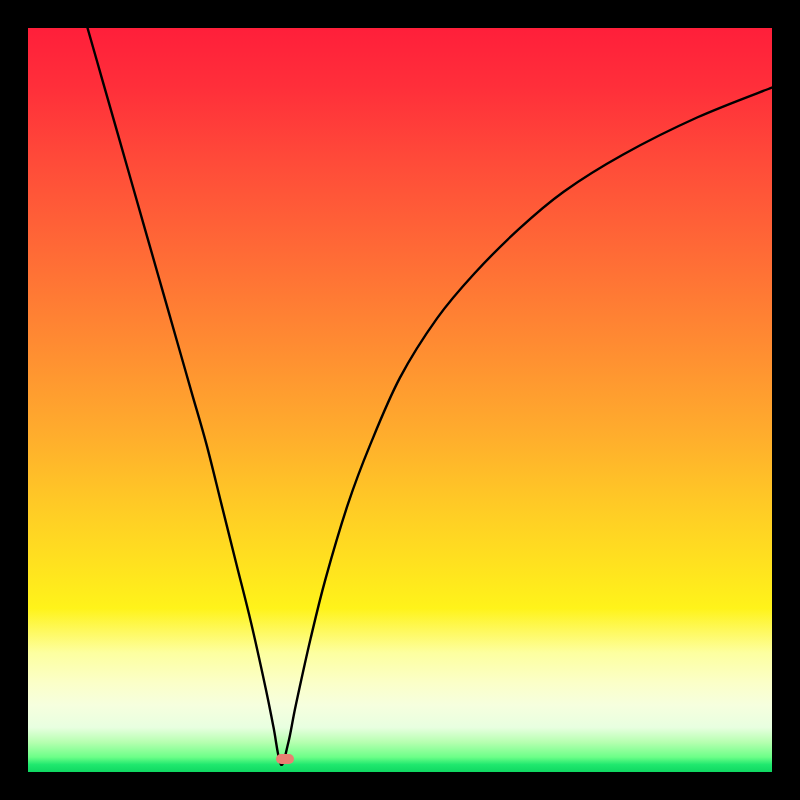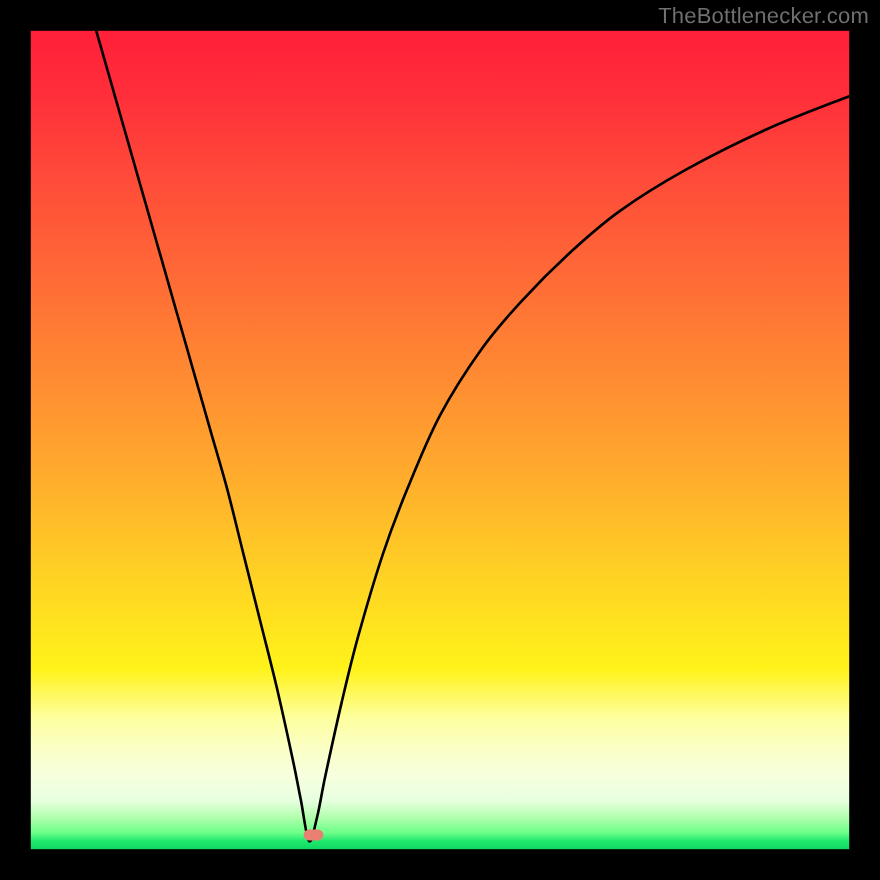--- a/index.html
+++ b/index.html
@@ -73,15 +73,14 @@
 
 <div class="frame">
 
   <div class="plot-area">
     <svg class="curve-svg" viewBox="0 0 744 744" preserveAspectRatio="none">
       <path id="curve-path" fill="none" stroke="#000" stroke-width="2.4" stroke-linejoin="round" stroke-linecap="round" d="M 59.52 0 C 62 8.679999999999987 69.44000000000001 34.71999999999993 74.4 52.07999999999993 C 79.36 69.43999999999993 84.32 86.79999999999995 89.28 104.15999999999997 C 94.24000000000001 121.51999999999998 99.20000000000002 138.88 104.16000000000001 156.24 C 109.12 173.60000000000002 114.08000000000001 190.96000000000006 119.04 208.32000000000005 C 124 225.68000000000004 128.95999999999998 243.04 133.92 260.4 C 138.88 277.76 143.84 295.12 148.8 312.48 C 153.76000000000002 329.84000000000003 158.72 347.2 163.68 364.56 C 168.64000000000001 381.92 173.6 398.03999999999996 178.56 416.64 C 183.52 435.24 188.48 456.32000000000005 193.44 476.16 C 198.4 496 203.36 515.8399999999999 208.32000000000002 535.68 C 213.28000000000003 555.52 218.23999999999998 574.12 223.2 595.2 C 228.16 616.2800000000001 234.36 644.8 238.08 662.16 C 241.8 679.52 243.04000000000002 686.96 245.52 699.36 C 248 711.76 250.48000000000002 734.0799999999999 252.96 736.56 C 255.44 739.04 257.91999999999996 724.16 260.4 714.24 C 262.88 704.32 264.11999999999995 694.4 267.84 677.04 C 271.56 659.68 277.76 631.1600000000001 282.72 610.08 C 287.68000000000006 589 291.40000000000003 572.88 297.6 550.56 C 303.8 528.2399999999999 312.48 498.48 319.92 476.16 C 327.36 453.84000000000003 333.56 437.71999999999997 342.24 416.64 C 350.92 395.56 360.84 370.76 372 349.68 C 383.16 328.6 396.80000000000007 307.52000000000004 409.20000000000005 290.16 C 421.6 272.8 432.76 260.4 446.4 245.51999999999998 C 460.03999999999996 230.64 476.16 214.52 491.04 200.88 C 505.92 187.23999999999998 518.3199999999999 176.07999999999996 535.68 163.67999999999995 C 553.04 151.27999999999994 572.88 138.88000000000002 595.2 126.48000000000002 C 617.5200000000001 114.08000000000003 644.8000000000001 100.43999999999998 669.6 89.27999999999997 C 694.4 78.11999999999996 731.6 64.47999999999998 744 59.51999999999998"></path>
     </svg>
     <div id="marker" class="marker" style="left: 256.68px; top: 731.352px;"></div>
   </div>
 
-  <div class="credit">TheBottlenecker.com</div>
 
 </div>
 
 </body></html>

